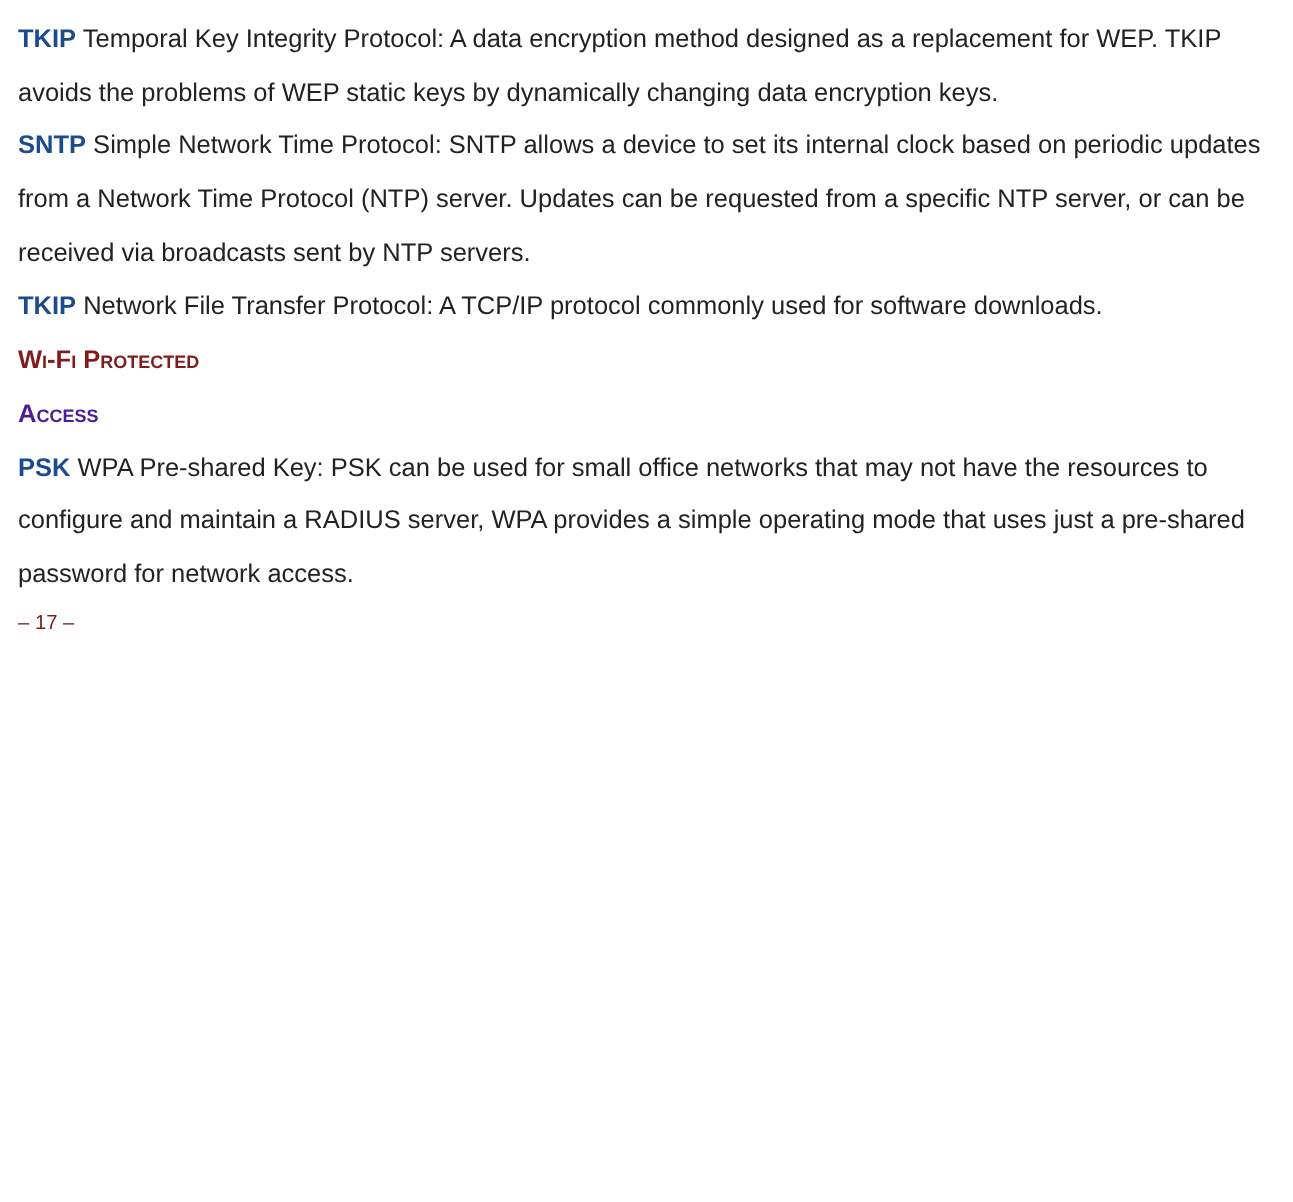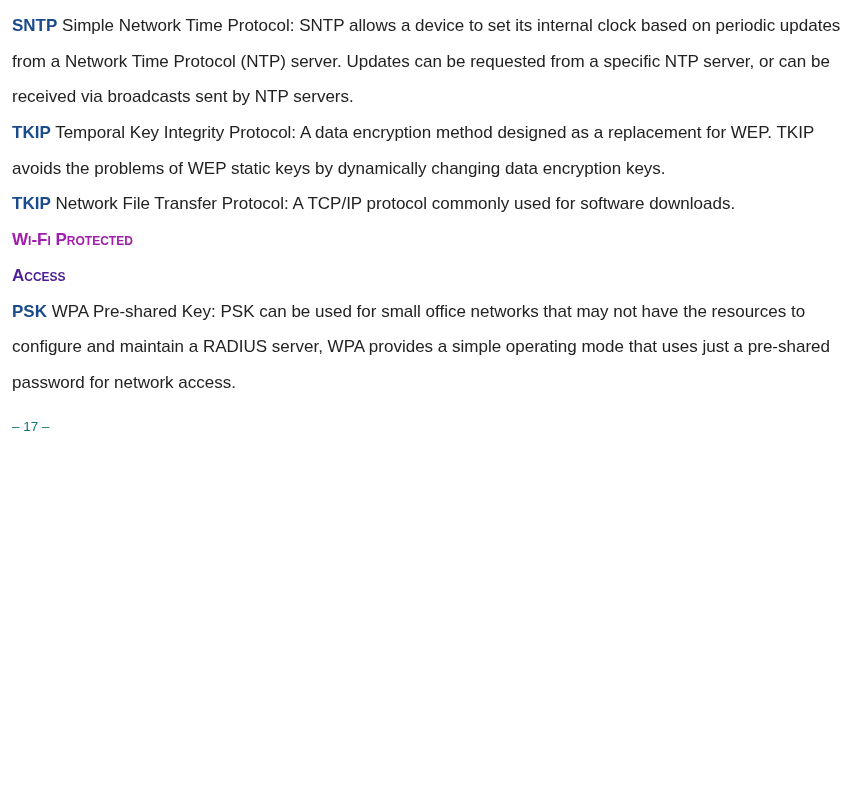--- a/index.html
+++ b/index.html
@@ -21,50 +21,50 @@
       display: block;
     }
     .entry {
       display: block;
     }
     .term {
       color: #1a4b8c;
       font-weight: bold;
     }
     .heading1 {
-      color: #a21caf;
+      color: #7f1d1d;
       font-weight: bold;
       font-variant: small-caps;
       display: block;
     }
     .heading2 {
       color: #4c1d95;
       font-weight: bold;
       font-variant: small-caps;
       display: block;
     }
     .page-num {
-      color: #0f766e;
+      color: #7f1d1d;
       font-size: 13.5px;
-      margin-top: 12px;
+      margin-top: 0;
     }
   </style>
 </head>
 <body>
 
 <div class="content">
 
   <div class="entry">
-    <span class="term">SNTP</span>
-    <span>Simple Network Time Protocol: SNTP allows a device to set its internal clock based on periodic updates from a Network Time Protocol (NTP) server. Updates can be requested from a specific NTP server, or can be received via broadcasts sent by NTP servers.</span>
+    <span class="term">TKIP</span>
+    <span>Temporal Key Integrity Protocol: A data encryption method designed as a replacement for WEP. TKIP avoids the problems of WEP static keys by dynamically changing data encryption keys.</span>
   </div>
 
   <div class="entry">
-    <span class="term">TKIP</span>
-    <span>Temporal Key Integrity Protocol: A data encryption method designed as a replacement for WEP. TKIP avoids the problems of WEP static keys by dynamically changing data encryption keys.</span>
+    <span class="term">SNTP</span>
+    <span>Simple Network Time Protocol: SNTP allows a device to set its internal clock based on periodic updates from a Network Time Protocol (NTP) server. Updates can be requested from a specific NTP server, or can be received via broadcasts sent by NTP servers.</span>
   </div>
 
   <div class="entry">
     <span class="term">TKIP</span>
     <span>Network File Transfer Protocol: A TCP/IP protocol commonly used for software downloads.</span>
   </div>
 
   <span class="heading1">Wi-Fi Protected</span>
   <span class="heading2">Access</span>
 

